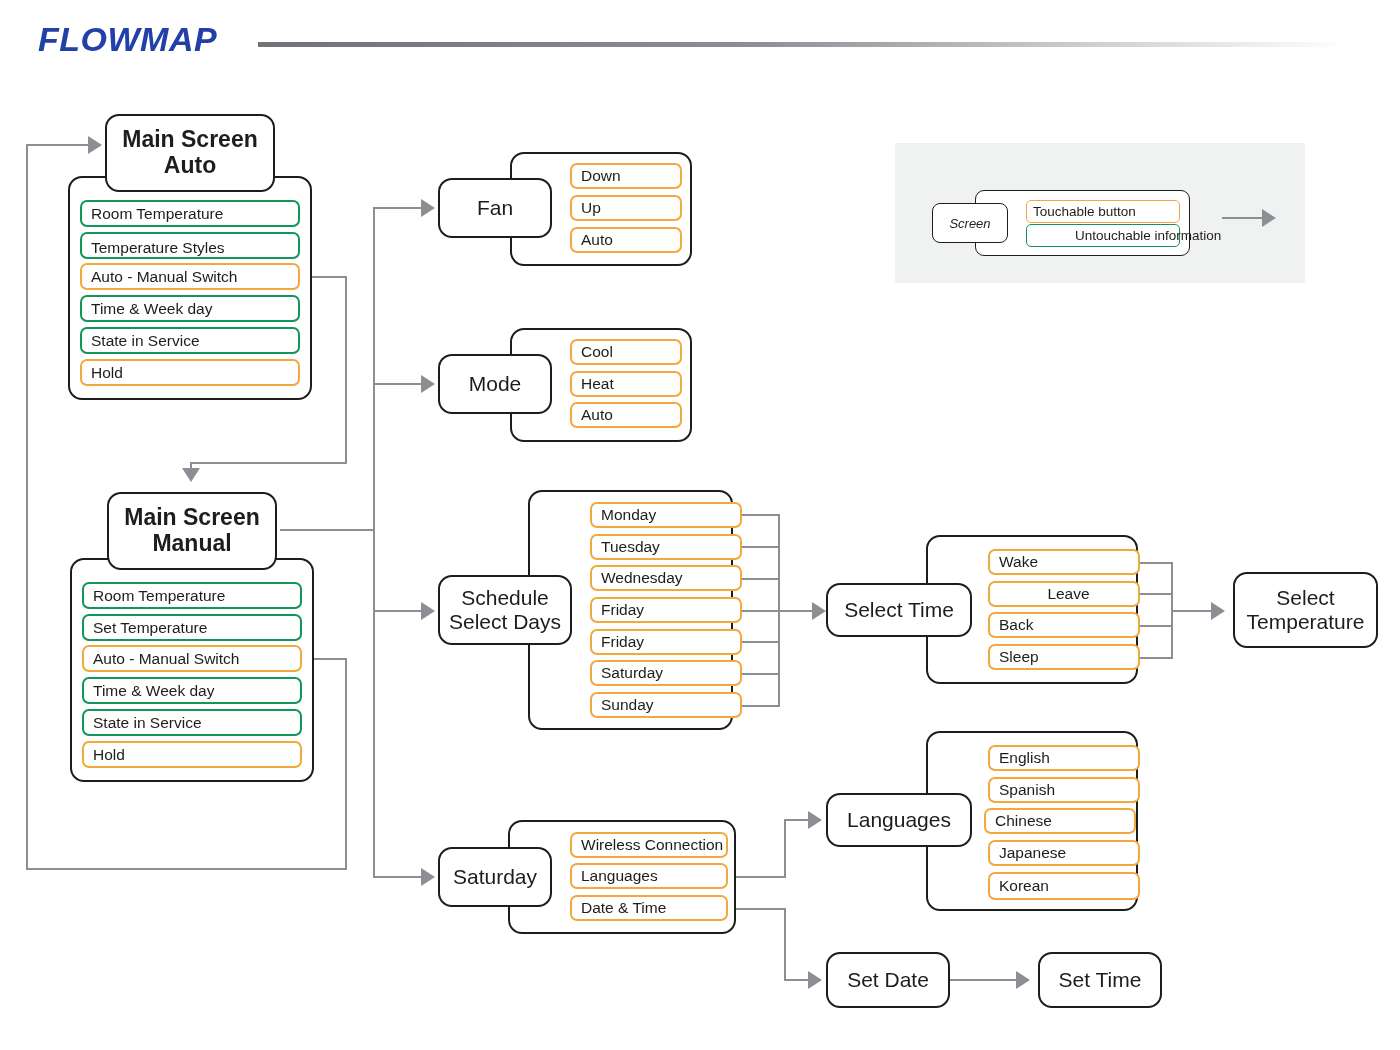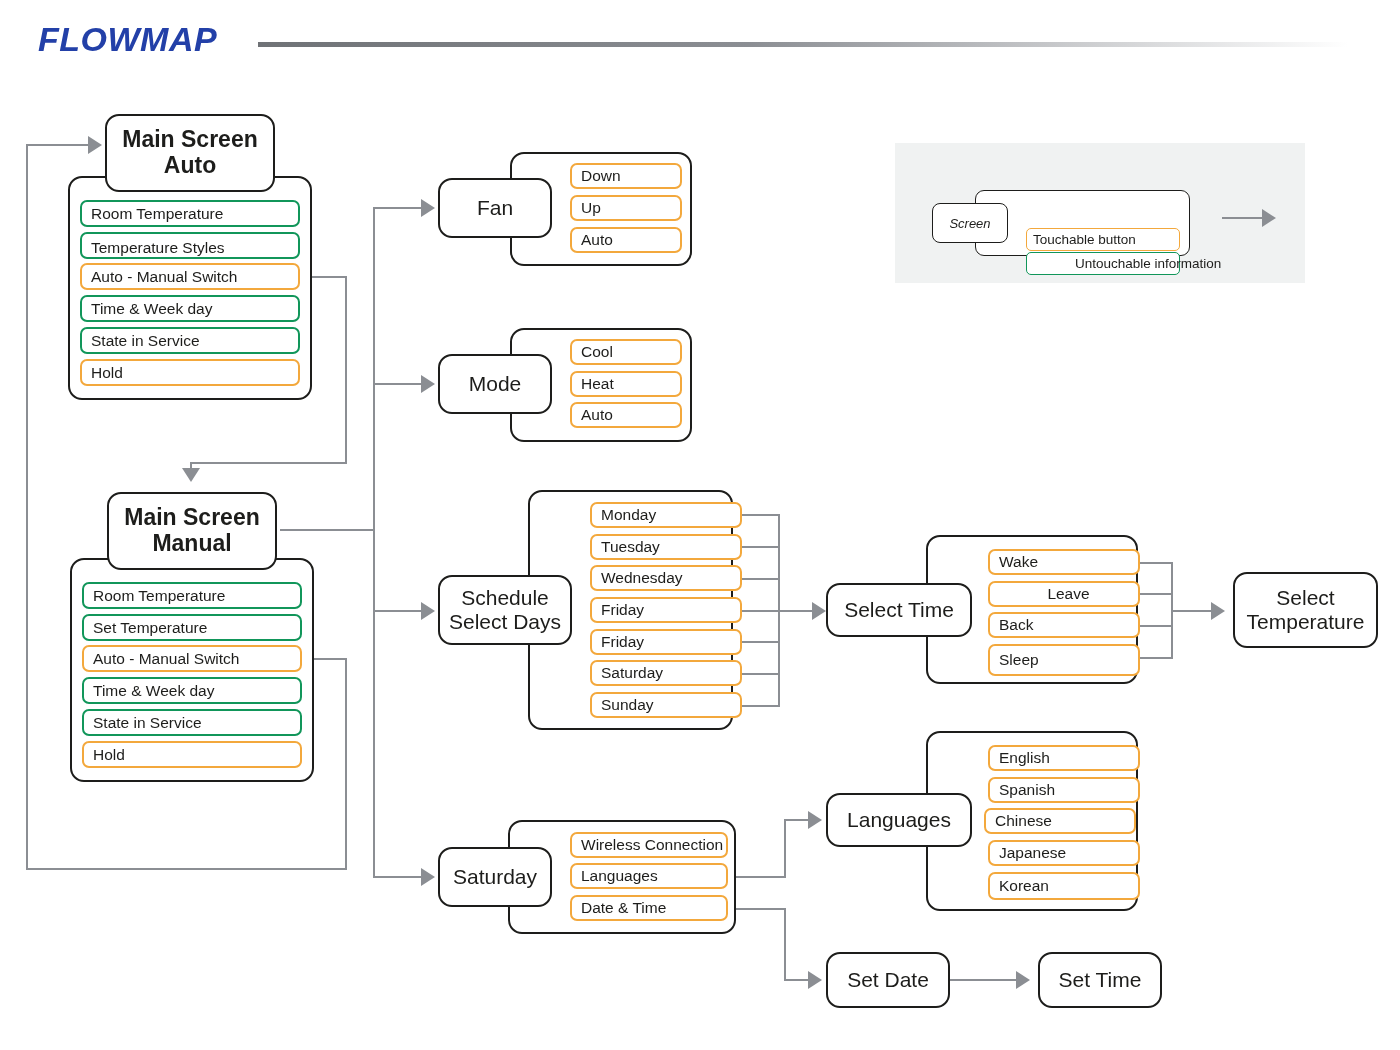--- a/index.html
+++ b/index.html
@@ -103,21 +103,21 @@
     font-size: 13px; color:#1d1d1b; z-index: 5;
   }
   .note-panel {
     position: absolute; background:#fff;
     border: 1.6px solid #1d1d1b; border-radius: 9px; z-index: 3;
   }
   .note-item {
     position: absolute; background:#fff;
     border: 1.6px solid #11965a; border-radius: 5px;
     display:flex; align-items:center; padding-left:6px;
-    font-size: 13.5px; color:#1d1d1b; white-space:nowrap; z-index:4;margin-top:28px;
+    font-size: 13.5px; color:#1d1d1b; white-space:nowrap; z-index:4;
   }
   .note-item.touch { border-color:#f3a83c; }
 </style>
 </head>
 <body>
 
 <div id="stage">
 
   <div id="title">FLOWMAP</div>
   <div id="title-rule"></div>
@@ -292,21 +292,21 @@
   </div>
   <div class="item touch" style="left:988px; top:549px; width:152px; height:26px;">
       <span>Wake</span>
     </div>
   <div class="item touch" style="left:988px; top:581px; width:152px; height:26px;justify-content:center;">
       <span>Leave</span>
     </div>
   <div class="item touch" style="left:988px; top:612px; width:152px; height:26px;">
       <span>Back</span>
     </div>
-  <div class="item touch" style="left:988px; top:644px; width:152px; height:32px;">
+  <div class="item touch" style="left:988px; top:644px; width:152px; height:26px;">
       <span>Sleep</span>
     </div>
 
   <div class="screen small" style="left:1233px; top:572px; width:145px; height:76px;">
     <span class="lines">Select
 Temperature</span>
   </div>
 
   <div class="panel" style="left:508px; top:820px; width:228px; height:114px;"></div>
   <div class="screen small" style="left:438px; top:847px; width:114px; height:60px;">

